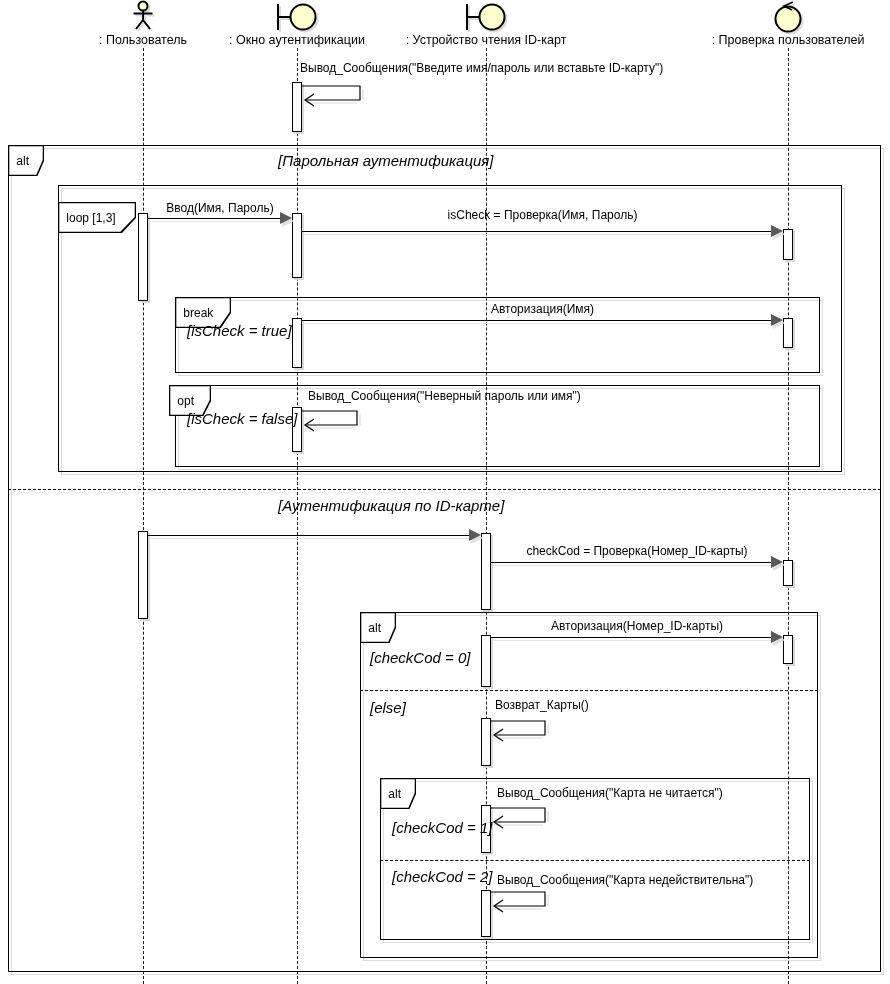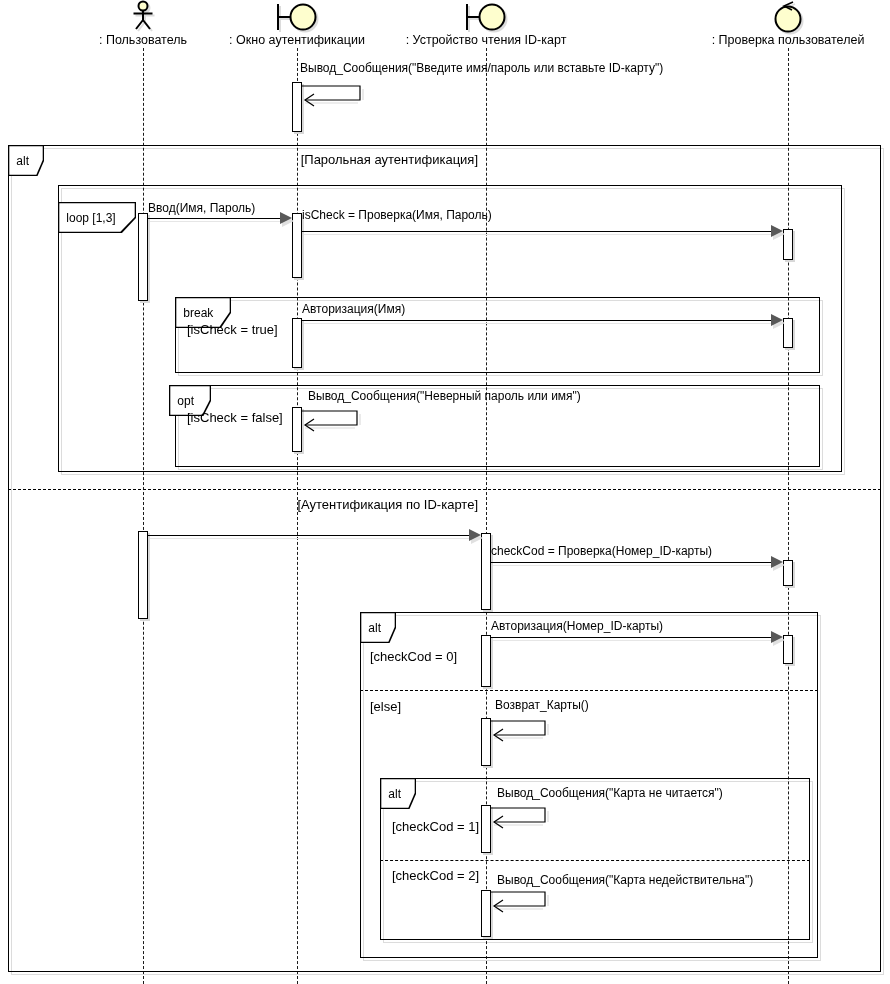--- a/index.html
+++ b/index.html
@@ -13,33 +13,33 @@
   
   .fr{position:absolute;border:1.5px solid #000;z-index:2;box-sizing:border-box;}
   .frs{position:absolute;border:1.5px solid #dcdcdc;z-index:0;box-sizing:border-box;}
   
   .pl{position:absolute;height:31px;background:#000;z-index:3;
       clip-path:polygon(0 0,100% 0,100% 52%,82% 100%,0 100%);}
   .pl span{position:absolute;left:1.3px;top:1.3px;right:1.3px;bottom:1.3px;background:#fff;
       clip-path:polygon(0 0,100% 0,100% 48%,81% 100%,0 100%);
       font-size:12px;display:flex;align-items:center;padding-left:7px;box-sizing:border-box;white-space:nowrap;}
   
-  .gt{position:absolute;font-size:13px;white-space:nowrap;z-index:6;}
+  .gt{position:absolute;font-size:15px;white-space:nowrap;z-index:6;font-style:italic;}
   .gt.right{text-align:right;}
   
   .dv{position:absolute;height:0;border-top:1.5px dashed #000;z-index:2;}
   
   .act{position:absolute;width:10px;background:#fff;border:1.1px solid #000;
        box-shadow:2px 2px 0 #d8d8d8;z-index:3;box-sizing:border-box;}
   
   .ml{position:absolute;height:1px;background:#000;box-shadow:2px 3px 0 #e6e6e6;z-index:4;}
   .ah{position:absolute;width:0;height:0;border-top:6px solid transparent;border-bottom:6px solid transparent;
       border-left:12px solid #595959;filter:drop-shadow(2px 3px 0 #e0e0e0);z-index:5;}
   .mt{position:absolute;font-size:12px;white-space:nowrap;z-index:6;}
-  .mt.center{text-align:left;}
+  .mt.center{text-align:center;}
   .sm{position:absolute;z-index:4;overflow:visible;}
 </style>
 </head>
 <body>
 
 <div id="canvas">
 
   <div class="ll" style="left:143px"></div>
   <div class="ll" style="left:297px"></div>
   <div class="ll" style="left:486px"></div>

